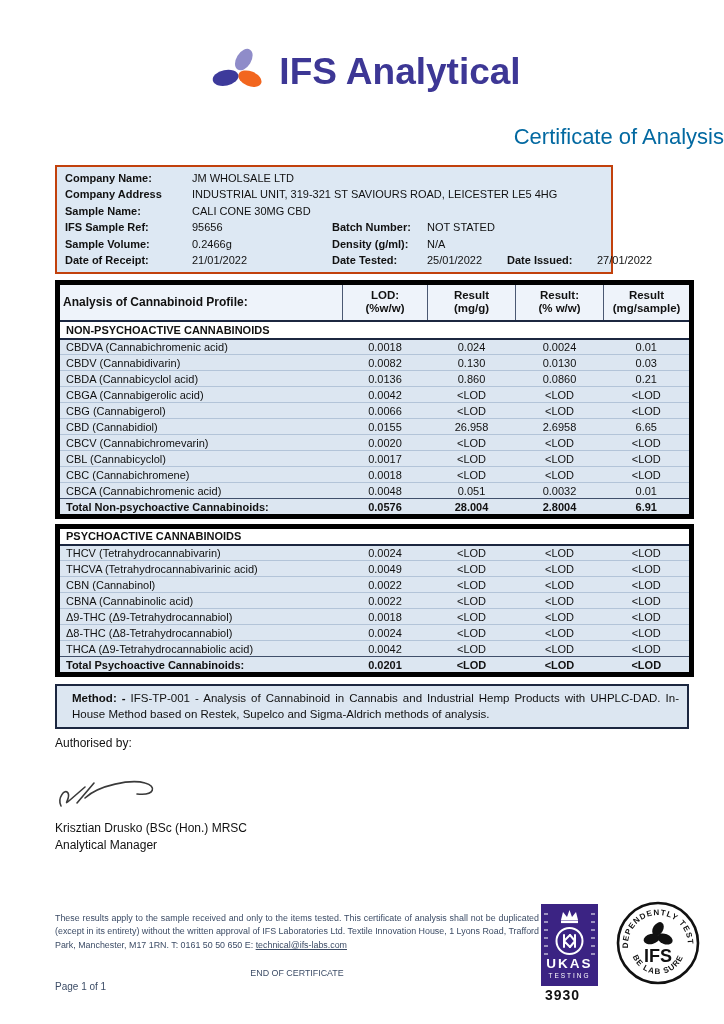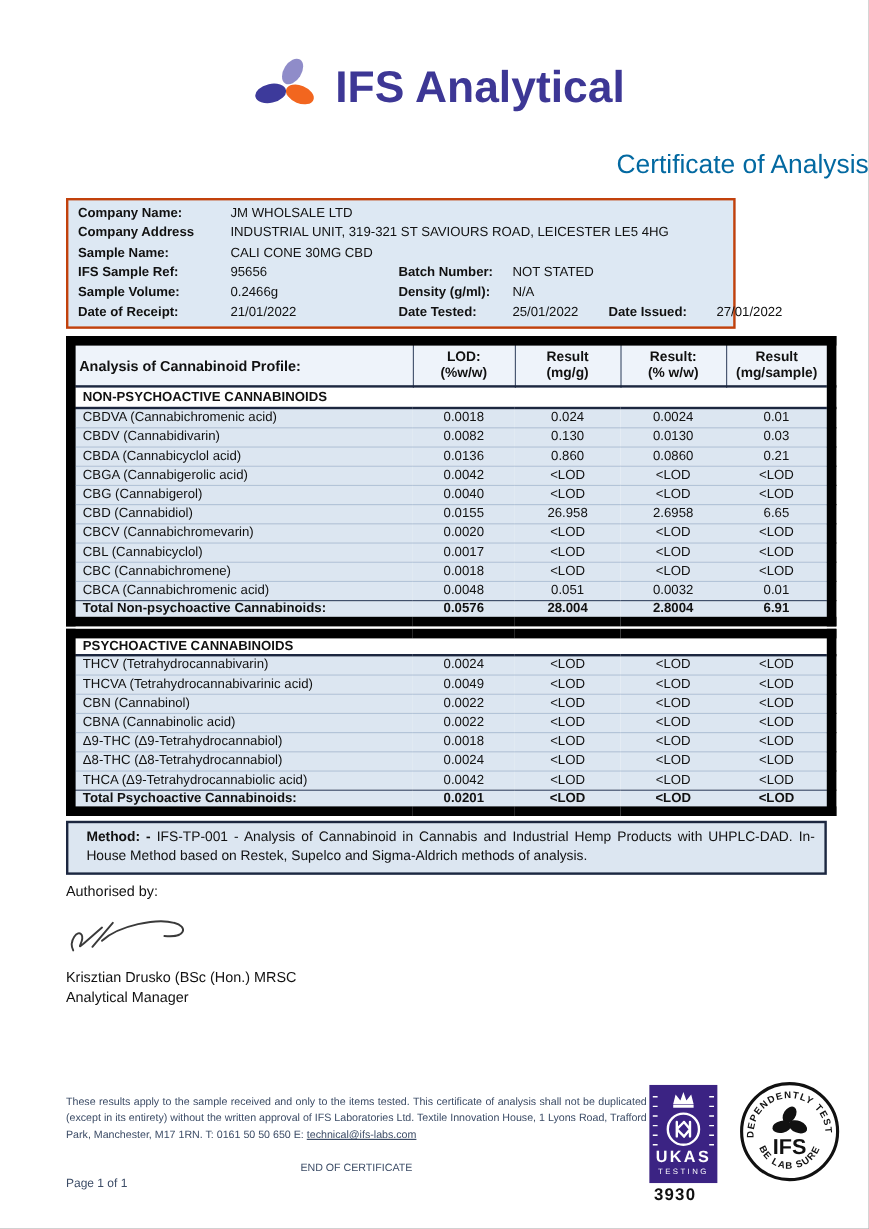--- a/index.html
+++ b/index.html
@@ -17,42 +17,42 @@
   
   .ctable { position:absolute; top:165px; left:55px; width:558px;
     border:2px solid #c2410c; background:#dde8f3; padding:3px 0 4px 8px; font-size:11px; }
   .crow { display:grid; grid-template-columns:127px 140px 95px 80px 90px 1fr; line-height:16.4px; }
   .clabel { font-weight:bold; }
   .cval-span { grid-column: 2 / 7; }
 
   
   .atable-wrap { position:absolute; left:55px; width:634px; }
   .t1 { top:280px; } .t2 { top:524px; }
-  table.atable { width:100%; border-collapse:collapse; table-layout:fixed; border:8px solid #000000; font-size:11px;padding-left:32px; }
+  table.atable { width:100%; border-collapse:collapse; table-layout:fixed; border:5px solid #000000; font-size:11px;padding-left:32px; }
   .atable th, .atable td { padding:0 3px; vertical-align:middle; }
   .hdr-row { background:#eef3fa; height:38px; border-bottom:2px solid #1c2740; }
   .hdr-name { text-align:left; font-size:12px; padding-left:6px; }
   .hdr-num { text-align:center; font-size:11.5px; line-height:13px; border-left:1px solid #4a5872; }
   .sec-row td { background:#ffffff; font-weight:bold; font-size:11px; height:18px; padding-left:6px; border-bottom:2px solid #1c2740; }
   .t2 .sec-row td { border-bottom:2px solid #1c2740; }
   .data-row td { background:#dce6f1; height:16px; border-top:1px solid #b3c4d8; }
   .data-row td:first-child { padding-left:6px; }
   .data-row td.num, .total-row td.num { text-align:center; }
   .total-row td { background:#dce6f1; font-weight:bold; height:18px; border-top:1.5px solid #41506b; }
   .total-row td:first-child { padding-left:6px; }
 
   
   .method-box { position:absolute; top:684px; left:55px; width:634px;
     border:2px solid #1c2740; background:#dce6f1; padding:4px 8px 5px 15px;
     font-size:11.5px; line-height:16px; text-align:justify; }
   .method-label { font-weight:bold; }
 
   
   .auth-block { position:absolute; top:736px; left:55px; font-size:12px; }
-  .auth-heading { margin-bottom:6px; }
+  .auth-heading { margin-bottom:20px; }
   .sig-svg { display:block; margin:2px 0 6px 0; }
   .auth-name, .auth-title { line-height:17px; }
 
   
   .footer-text { position:absolute; top:912px; left:55px; width:484px;
     font-size:8.9px; line-height:13.4px; color:#3c4c66; text-align:justify; }
   .footer-text a { color:#3c4c66; text-decoration:underline; }
   .end-cert { position:absolute; top:968px; left:55px; width:484px; text-align:center;
     font-size:8.9px; color:#3c4c66; }
   .page-num { position:absolute; top:981px; left:55px; font-size:10px; color:#3c4c66; }
@@ -178,21 +178,21 @@
           <tr class="data-row">
             <td>CBGA (Cannabigerolic acid)</td>
             <td class="num">0.0042</td>
             <td class="num">&lt;LOD</td>
             <td class="num">&lt;LOD</td>
             <td class="num">&lt;LOD</td>
           </tr>
 
           <tr class="data-row">
             <td>CBG (Cannabigerol)</td>
-            <td class="num">0.0040</td>
+            <td class="num">0.0066</td>
             <td class="num">&lt;LOD</td>
             <td class="num">&lt;LOD</td>
             <td class="num">&lt;LOD</td>
           </tr>
 
           <tr class="data-row">
             <td>CBD (Cannabidiol)</td>
             <td class="num">0.0155</td>
             <td class="num">26.958</td>
             <td class="num">2.6958</td>

